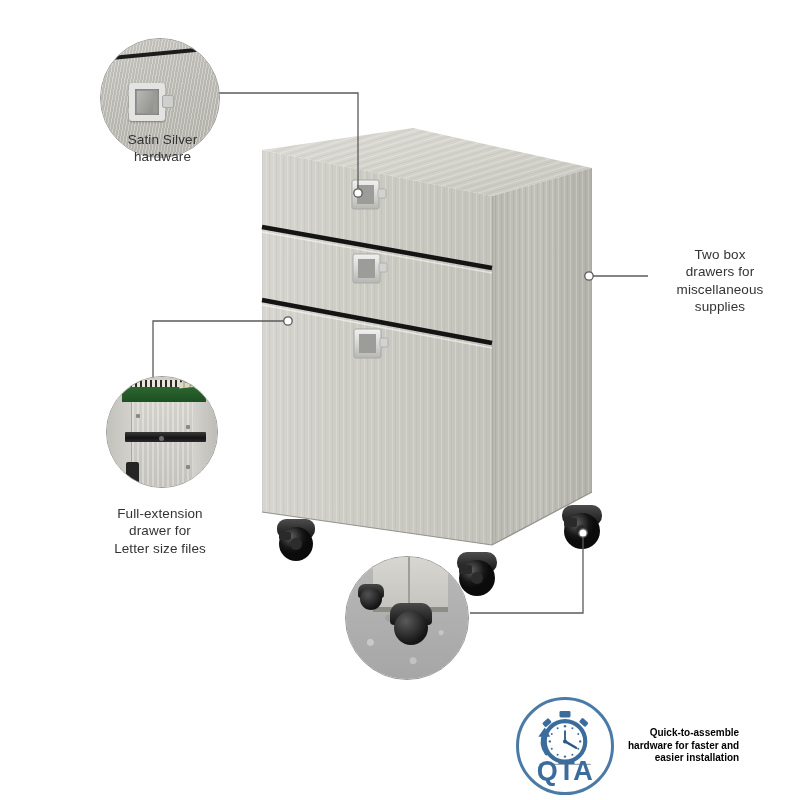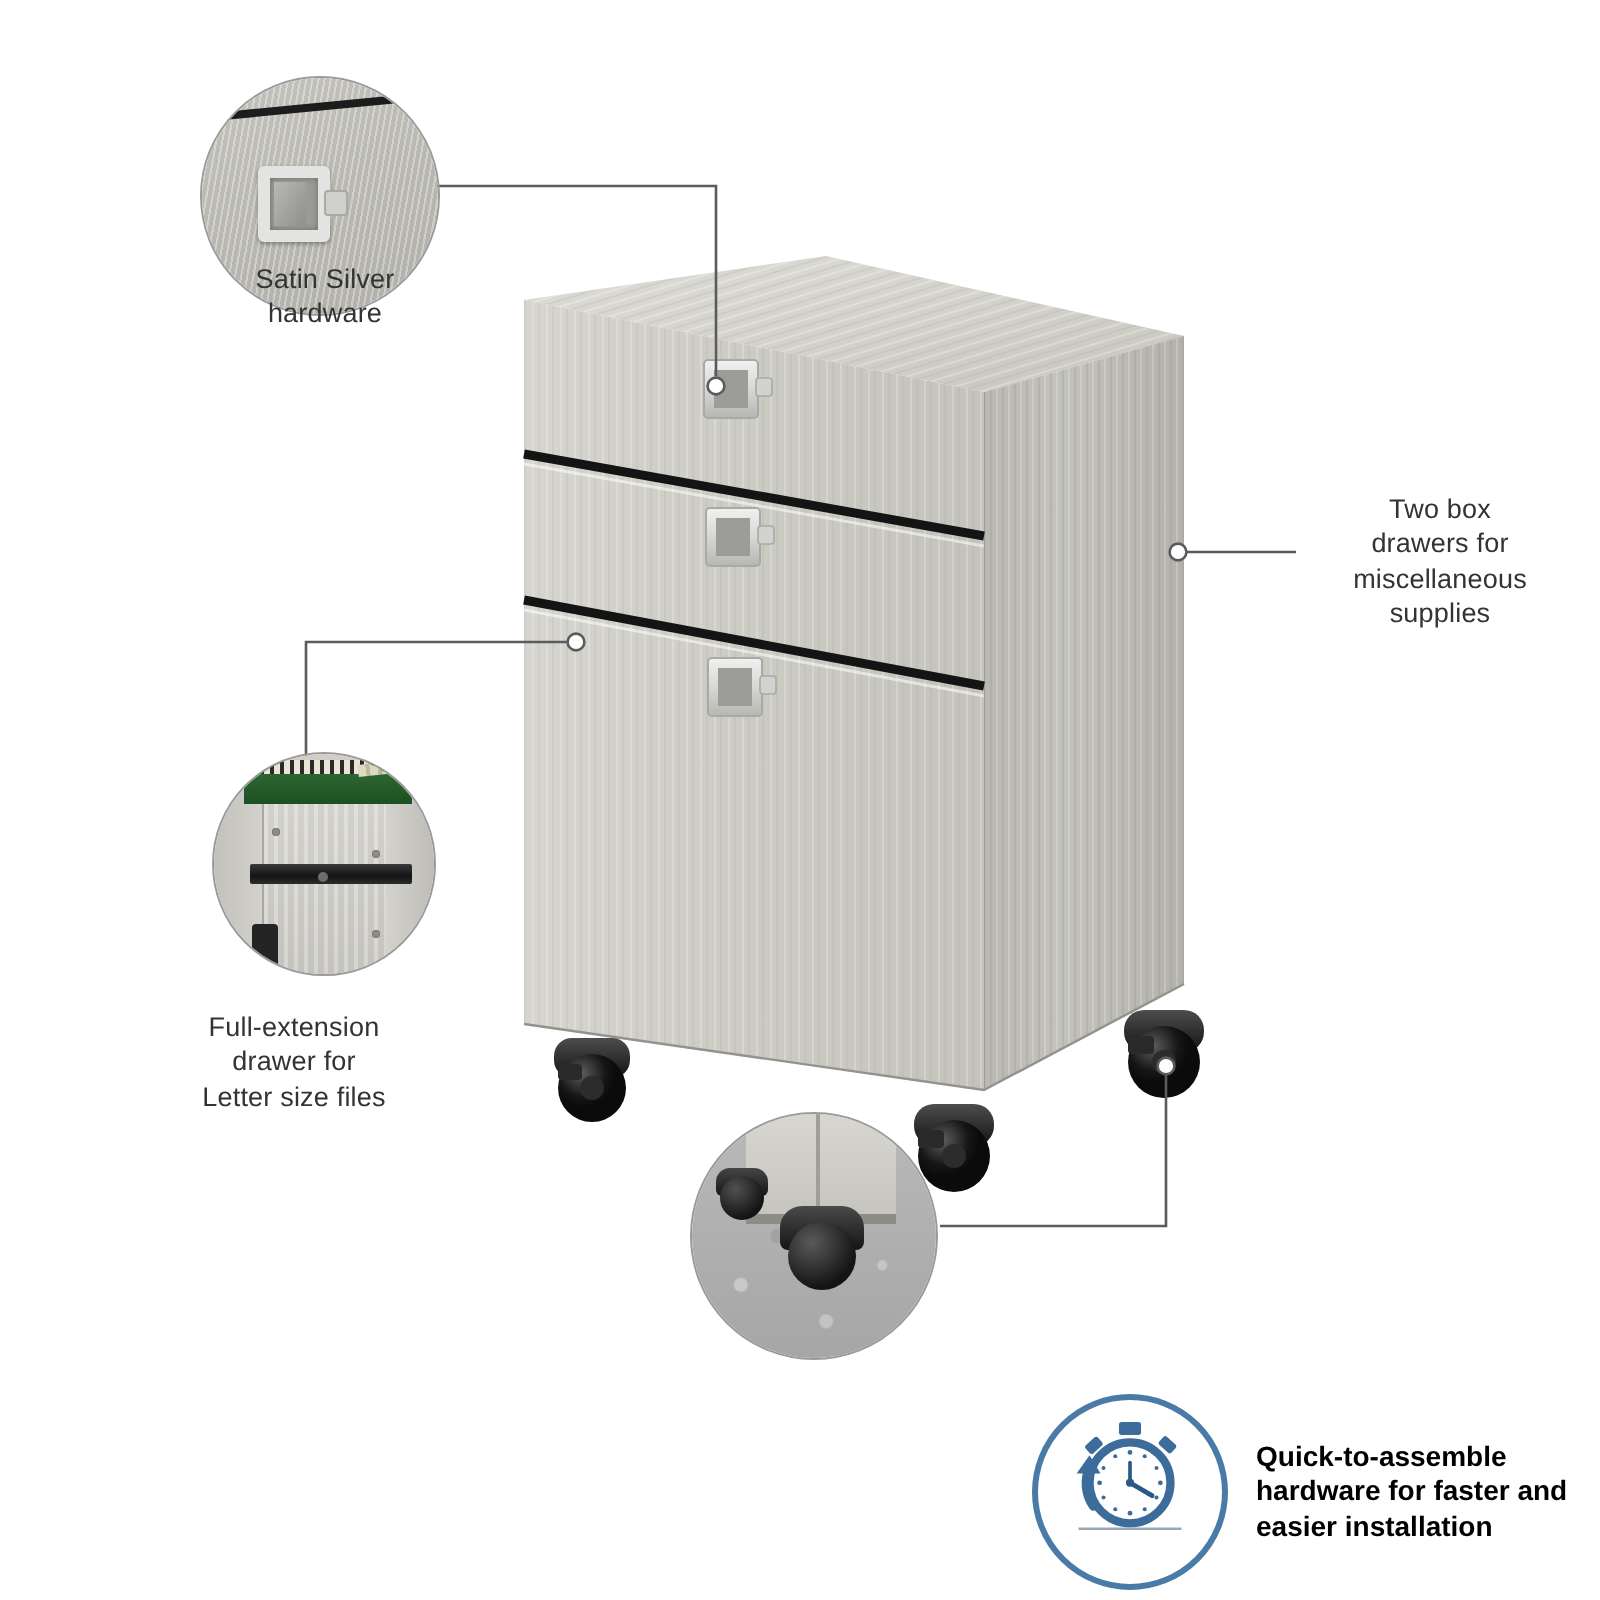--- a/index.html
+++ b/index.html
@@ -198,25 +198,25 @@
   .qta-badge {
     position:relative;
     width:98px; height:98px;
     border-radius:50%;
     border:3px solid #4a7ba7;
     background:#ffffff;
     box-sizing:border-box;
   }
   .qta-text {
     margin-left:14px;
-    font-size:14px;
+    font-size:10px;
     font-weight:bold;
     line-height:1.26;
     color:#000000;
-    text-align:left;
+    text-align:right;
     white-space:pre-line;
   }
 </style>
 </head>
 <body>
 
 <div id="page">
 
   <svg class="cabinet" viewBox="0 0 800 800">
     <defs>
@@ -374,21 +374,21 @@
       <div class="panel-mid"></div>
       <div class="panel-right"></div>
       <div class="files"></div>
       <div class="rail"></div>
       <div class="blk"></div>
       <div class="scr" style="left:26%; top:34%;"></div>
       <div class="scr" style="left:72%; top:44%;"></div>
       <div class="scr" style="left:72%; top:80%;"></div>
     </div>
   </div>
-  <div class="callout-text" style="left:82px; top:505px; width:130px;">Full-extension
+  <div class="callout-text" style="left:95px; top:505px; width:130px;">Full-extension
 drawer for
 Letter size files</div>
 
   <div class="inset inset-cs" style="left:345px; top:556px; width:124px; height:124px;">
     <div class="inner">
       <div class="floor"></div>
       <div class="cab">
         <div class="edge"></div>
       </div>
       <div class="caster-far">
@@ -430,19 +430,22 @@
 
         <line x1="50" y1="45" x2="62" y2="52" stroke="#2b5987" stroke-width="2.6" stroke-linecap="round"></line>
         <line x1="50" y1="45" x2="50" y2="34" stroke="#2b5987" stroke-width="2" stroke-linecap="round"></line>
         <circle cx="50" cy="45" r="2.2" fill="#2b5987"></circle>
 
         <path d="M30,58 A22,22 0 0 1 28,36" fill="none" stroke="#3c6c9c" stroke-width="4.5" stroke-linecap="round"></path>
         <polygon points="28,30 34,40 21,40" fill="#3c6c9c"></polygon>
 
         <line x1="22" y1="70" x2="78" y2="70" stroke="#9aa7b5" stroke-width="1.4"></line>
       </svg>
+      <div style="position:absolute;left:0;right:0;bottom:5px;text-align:center;
+                  font-size:27px;font-weight:bold;color:#3c6c9c;letter-spacing:0.5px;
+                  font-family:'Liberation Sans',sans-serif;">QTA</div>
     </div>
     <div class="qta-text">Quick-to-assemble
 hardware for faster and
 easier installation</div>
   </div>
 
 </div>
 
 </body></html>

